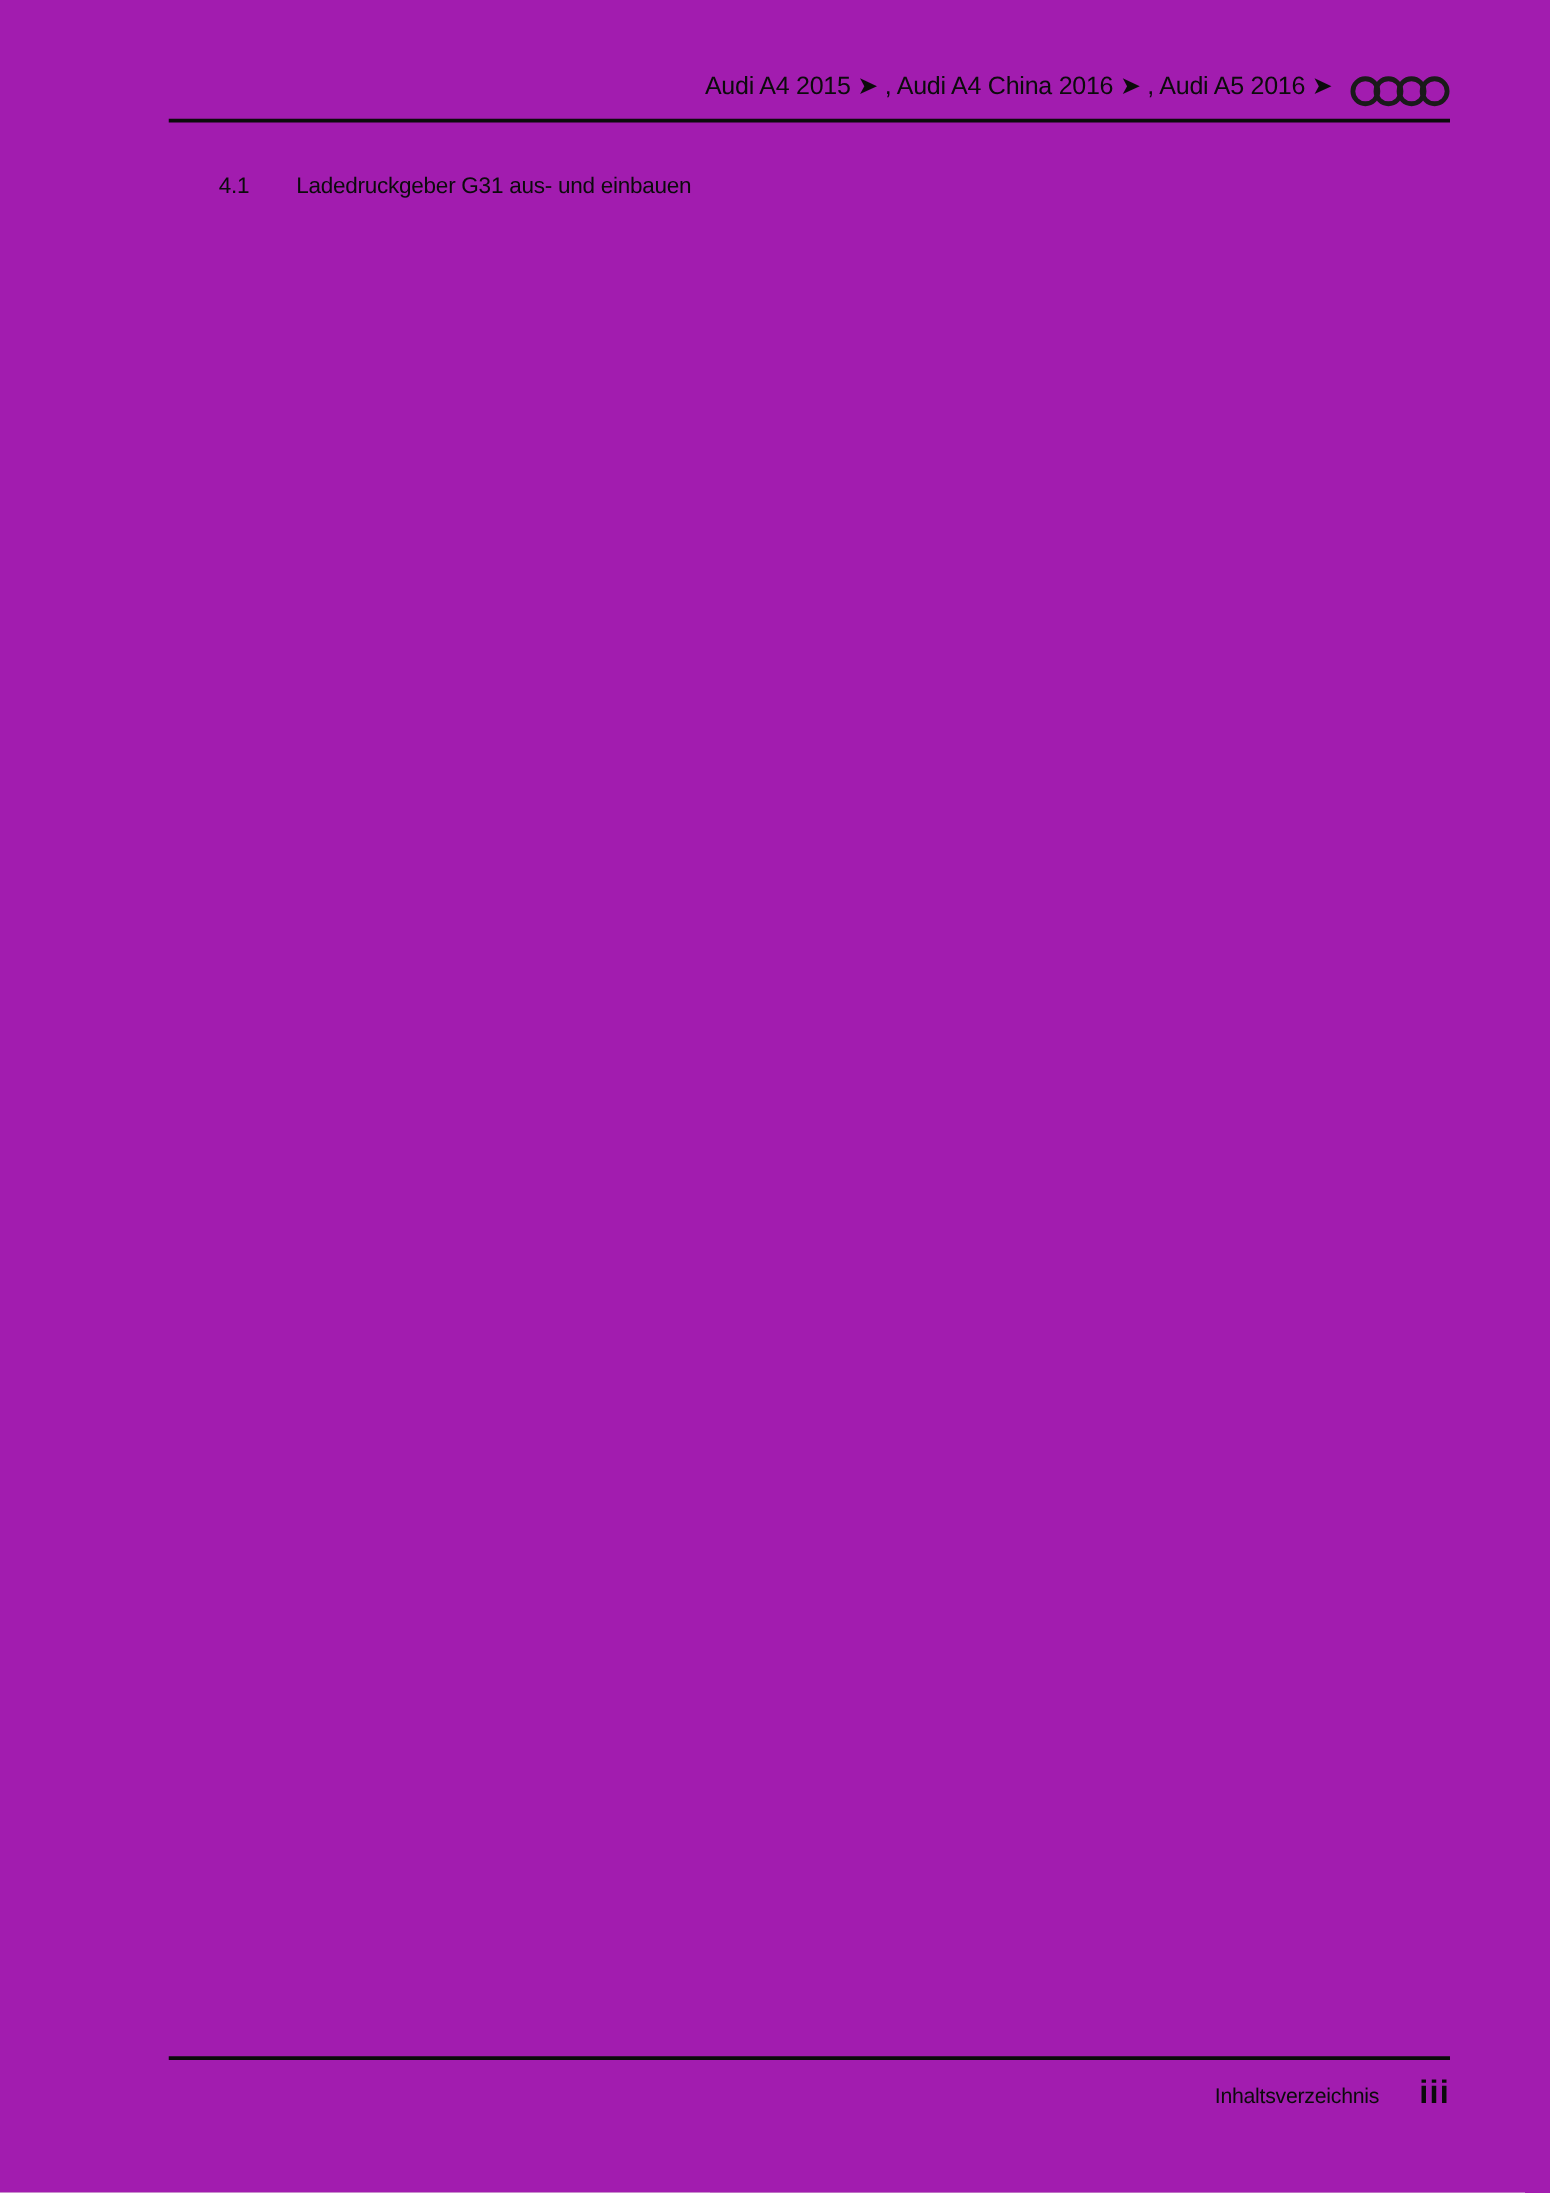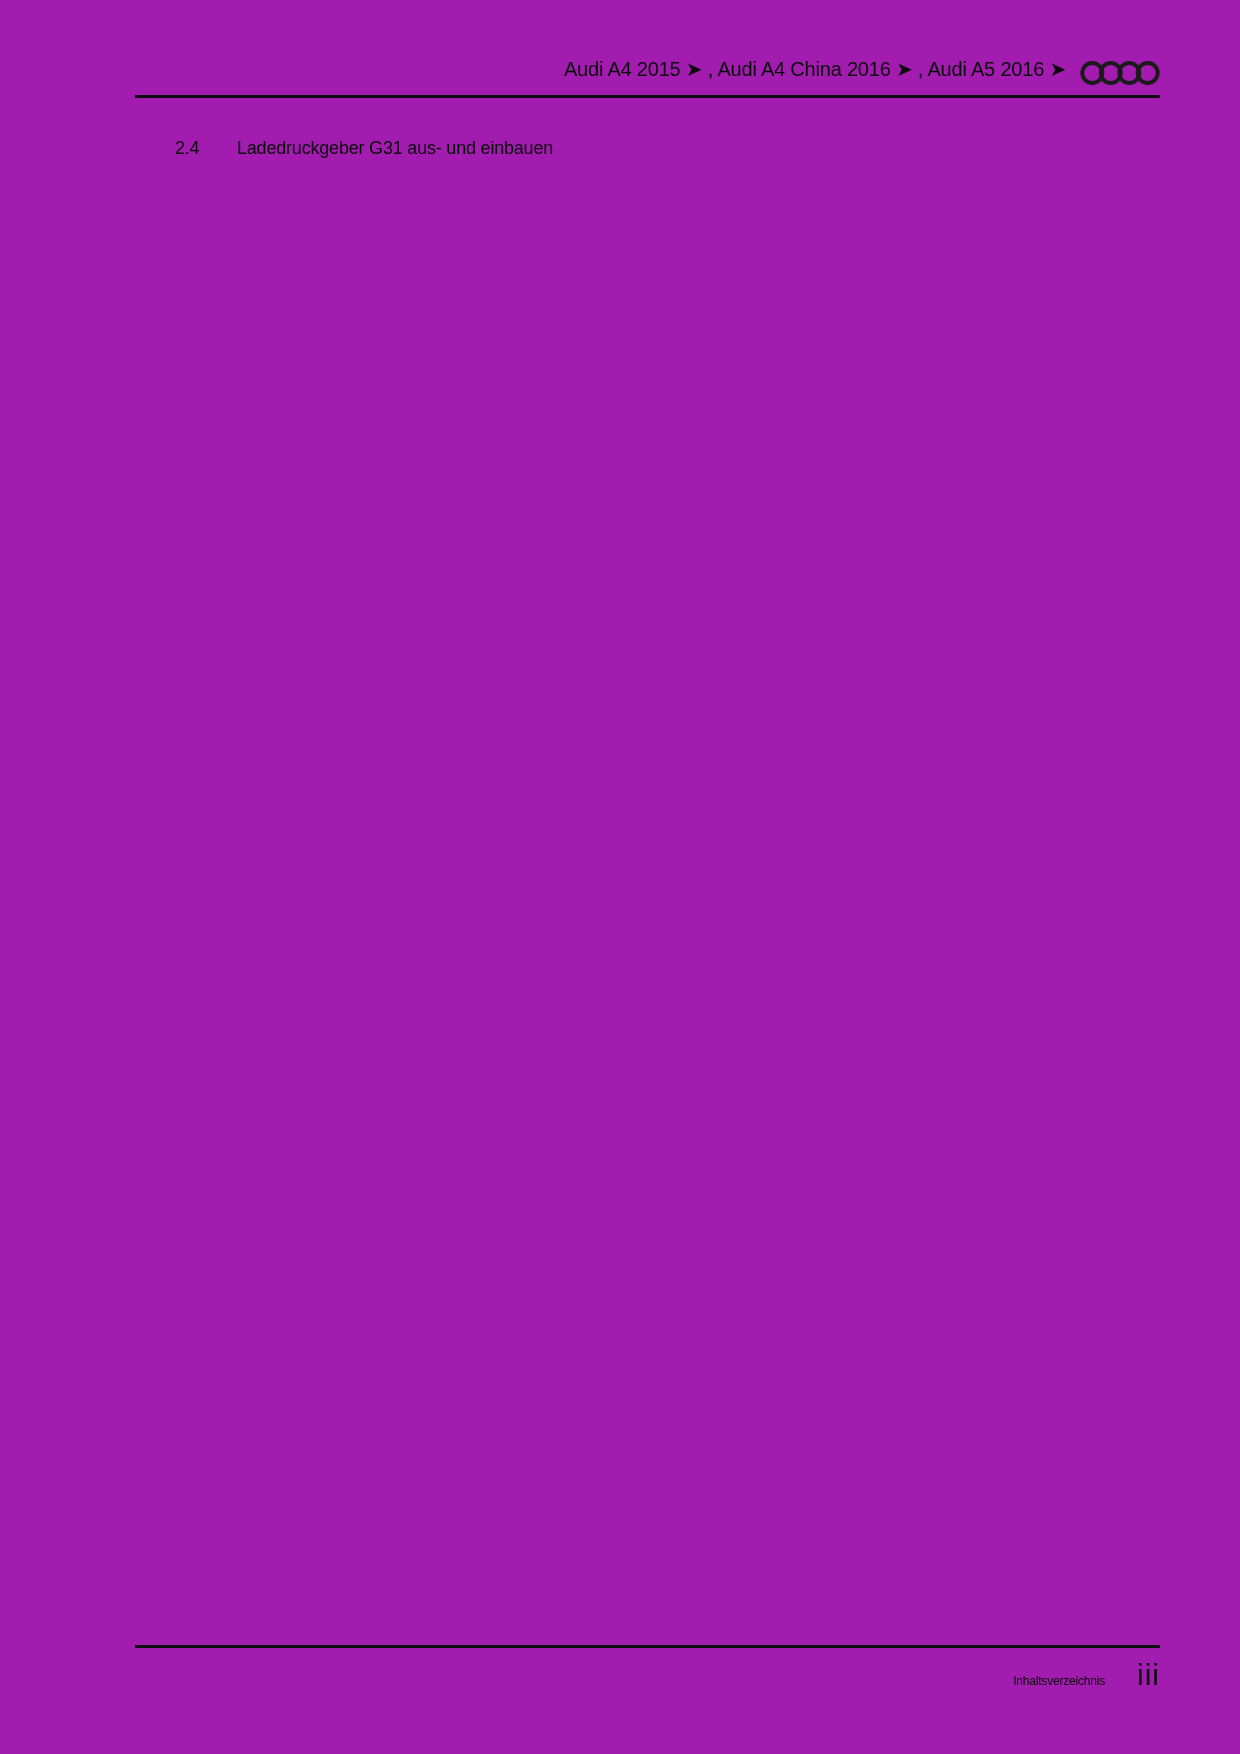--- a/index.html
+++ b/index.html
@@ -72,24 +72,24 @@
     height: 0;
     margin: 0;
   }
   .footer {
     position: absolute;
     right: 80px;
     top: 1658px;
     display: flex;
     align-items: baseline;
   }
-  .footer-label { font-size: 12px; letter-spacing: -0.2px; }
+  .footer-label { font-size: 17px; letter-spacing: -0.2px; }
   .footer-page {
-    font-size: 30px;
-    font-weight: 400;
+    font-size: 26px;
+    font-weight: 700;
     margin-left: 32px;
     letter-spacing: 1px;
   }
 </style>
 </head>
 <body>
 
 <div class="page">
 
   <div class="header">
@@ -102,21 +102,21 @@
         <circle cx="40" cy="19" r="13"></circle>
         <circle cx="64" cy="19" r="13"></circle>
         <circle cx="88" cy="19" r="13"></circle>
       </g>
     </svg>
   </div>
   <hr class="header-rule">
 
   <div class="toc" id="toc">
   <div class="row sub">
-    <span class="num">2.4</span>
+    <span class="num">4.1</span>
     <span class="title">Ladedruckgeber G31 aus- und einbauen</span>
     <span class="leader">. . . . . . . . . . . . . . . . . . . . . . . . . . . . . . . . . . . . . . . . . . . . . . . . . . . . . . . . . . . . . . . . . . . . . . . . . . . . . . . . . . . . . . . . . . . . . . . . . . . . . . . . . . . . . . . . . . . . . . . . . . . . . . . . . . . . . . . . . . . . . . . . . . . . . . . . . . . . . . . . . . . . . . . . . . . . . . . . . . . . . . . . . . . . . . . . . . . . . . . . . . . . . . . . . . . . . . . . . . . . </span>
     <span class="page">159</span>
   </div>
 
 </div>
 
   <hr class="footer-rule">
   <div class="footer">
     <span class="footer-label">Inhaltsverzeichnis</span>

